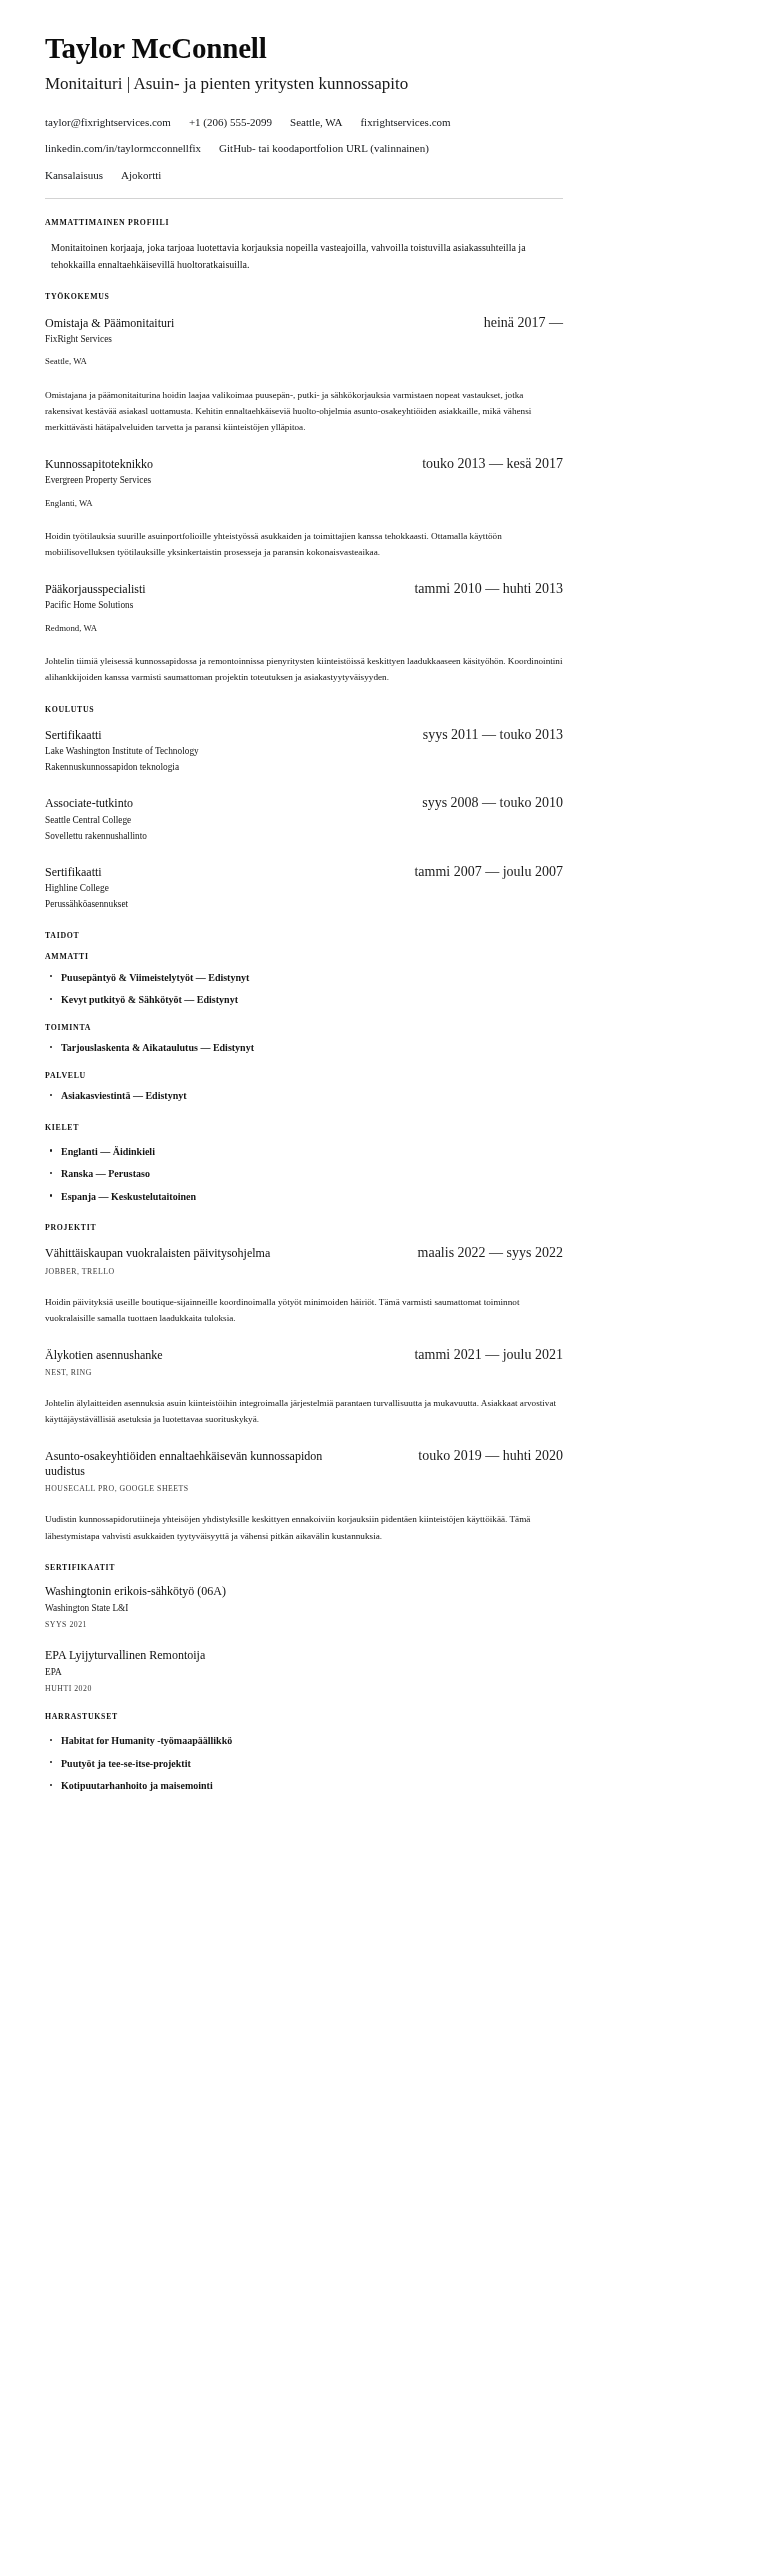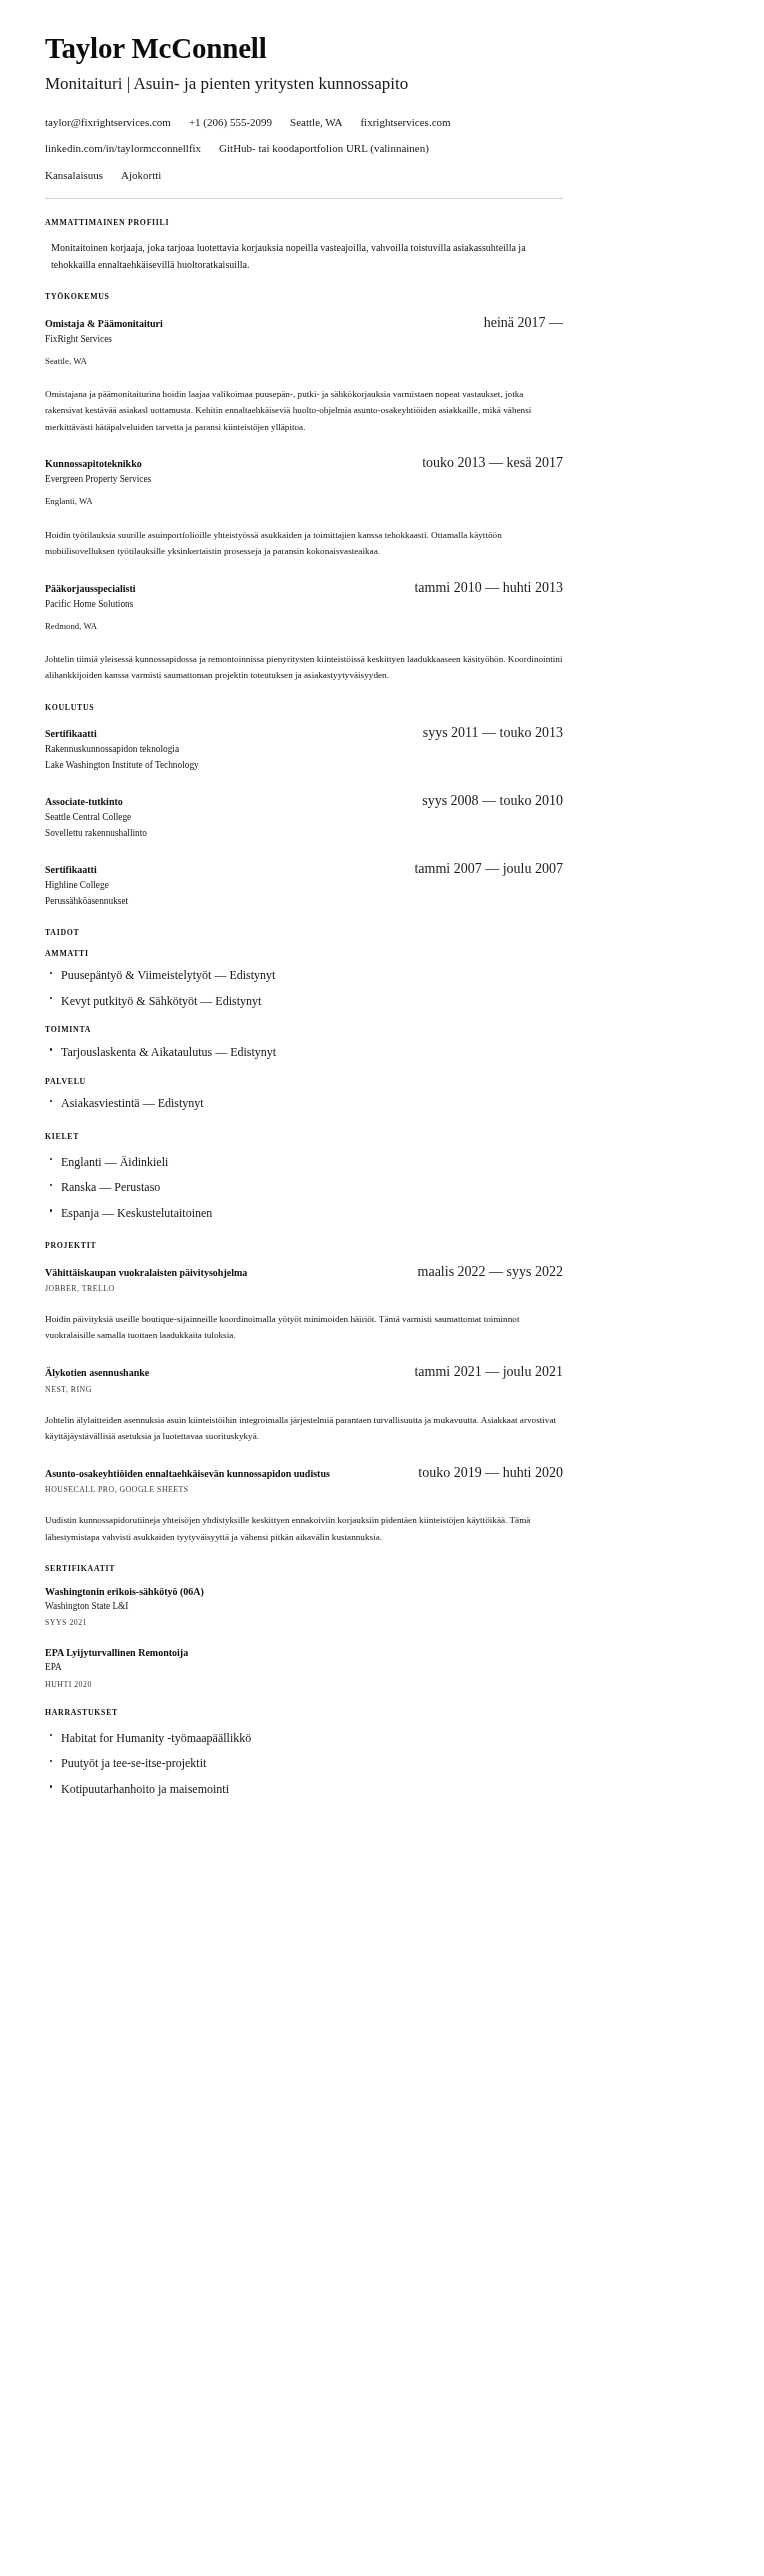--- a/index.html
+++ b/index.html
@@ -88,22 +88,22 @@
   
   .entry { margin-bottom: 19px; }
   .entry:last-child { margin-bottom: 0; }
   .entry-head {
     display: flex;
     justify-content: space-between;
     align-items: baseline;
     gap: 15.3px;
   }
   .entry-title {
-    font-size: 10px;
-    font-weight: 700;
+    font-size: 12px;
+    font-weight: 400;
     line-height: 1.3;
     color: #0d0d0d;
     margin: 0;
     flex: 1 1 auto;
   }
   .entry-date {
     font-size: 14px;
     font-weight: 400;
     color: #1b1b1b;
     white-space: nowrap;
@@ -141,24 +141,25 @@
 
   
   ul.bullets {
     list-style: none;
     margin: 0;
     padding: 0;
   }
   ul.bullets li {
     position: relative;
     padding-left: 16px;
-    font-size: 12px;
+    font-size: 10px;
     line-height: 1.55;
     margin-bottom: 7px;
     color: #141414;
+    font-weight: bold;
   }
   ul.bullets li:last-child { margin-bottom: 0; }
   ul.bullets li::before {
     content: "";
     position: absolute;
     left: 4.5px;
     top: 5.7px;
     width: 2.2px;
     height: 2.2px;
     background: #1a1a1a;
@@ -237,22 +238,22 @@
   </section>
 
   <section class="section">
     <h2 class="section-title">KOULUTUS</h2>
 
     <div class="entry">
       <div class="entry-head">
         <h3 class="entry-title">Sertifikaatti</h3>
         <span class="entry-date">syys 2011 — touko 2013</span>
       </div>
+      <div class="entry-org">Lake Washington Institute of Technology</div>
       <div class="entry-org">Rakennuskunnossapidon teknologia</div>
-      <div class="entry-org">Lake Washington Institute of Technology</div>
     </div>
 
     <div class="entry">
       <div class="entry-head">
         <h3 class="entry-title">Associate-tutkinto</h3>
         <span class="entry-date">syys 2008 — touko 2010</span>
       </div>
       <div class="entry-org">Seattle Central College</div>
       <div class="entry-org">Sovellettu rakennushallinto</div>
     </div>

